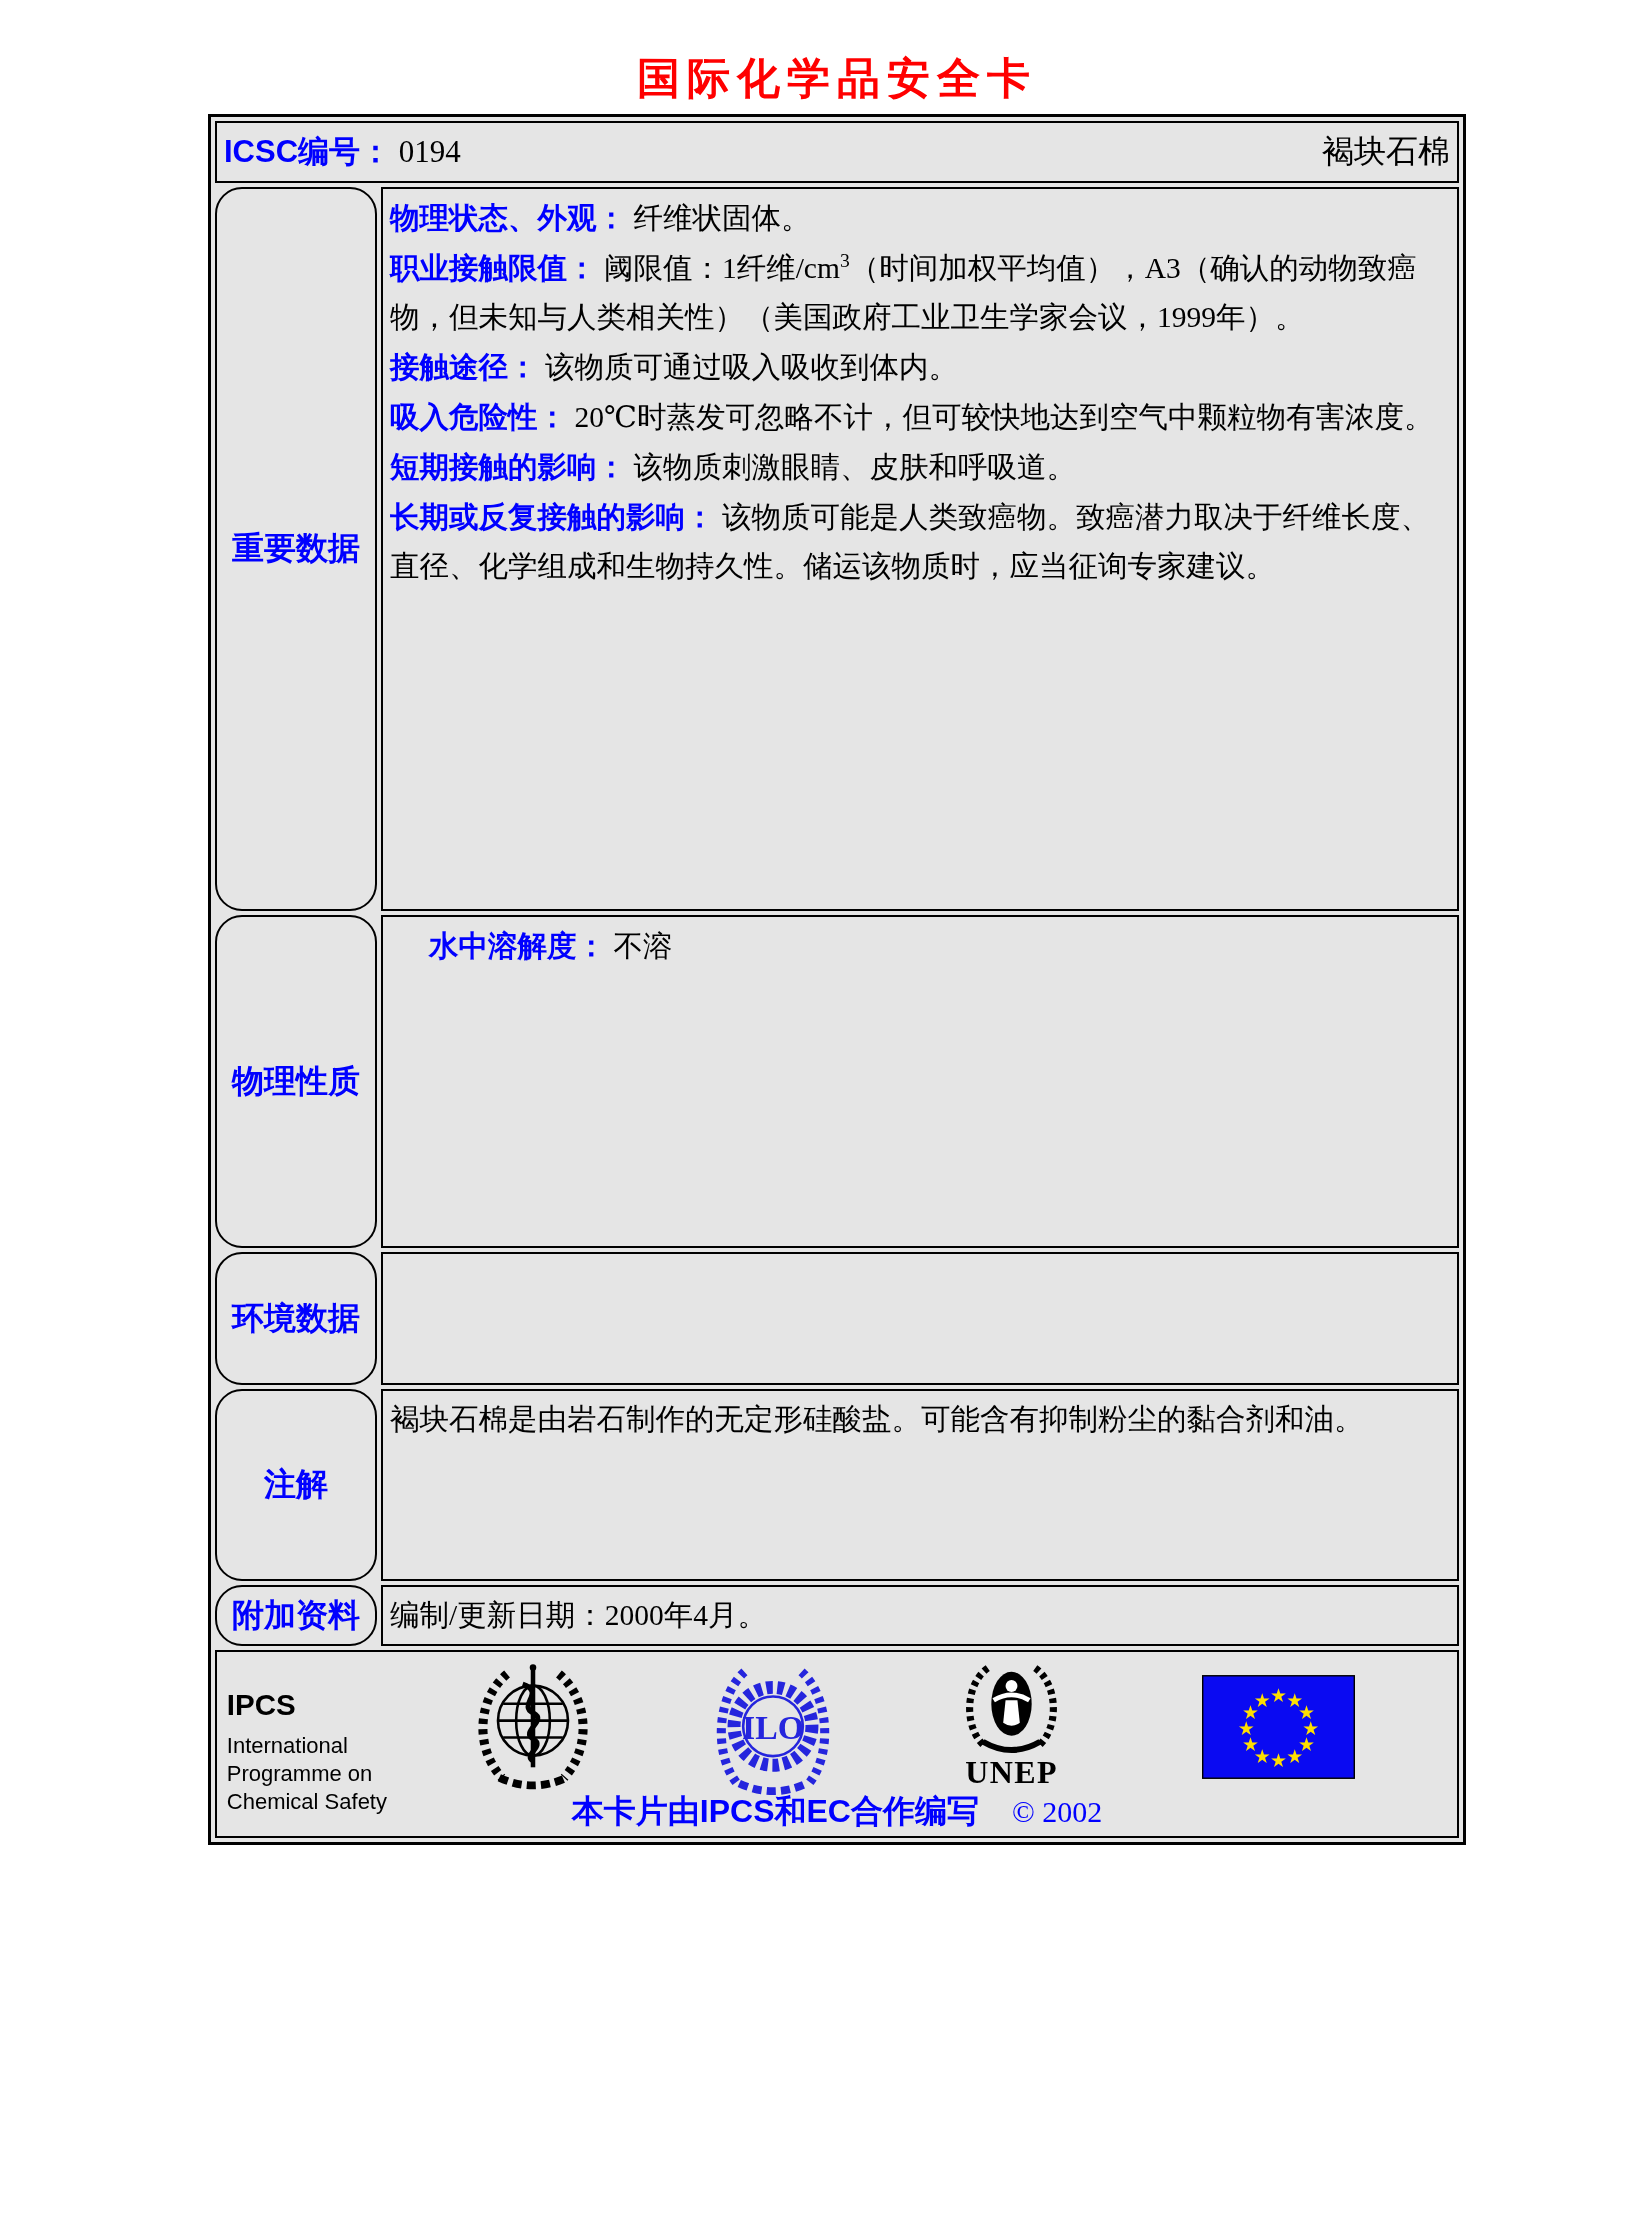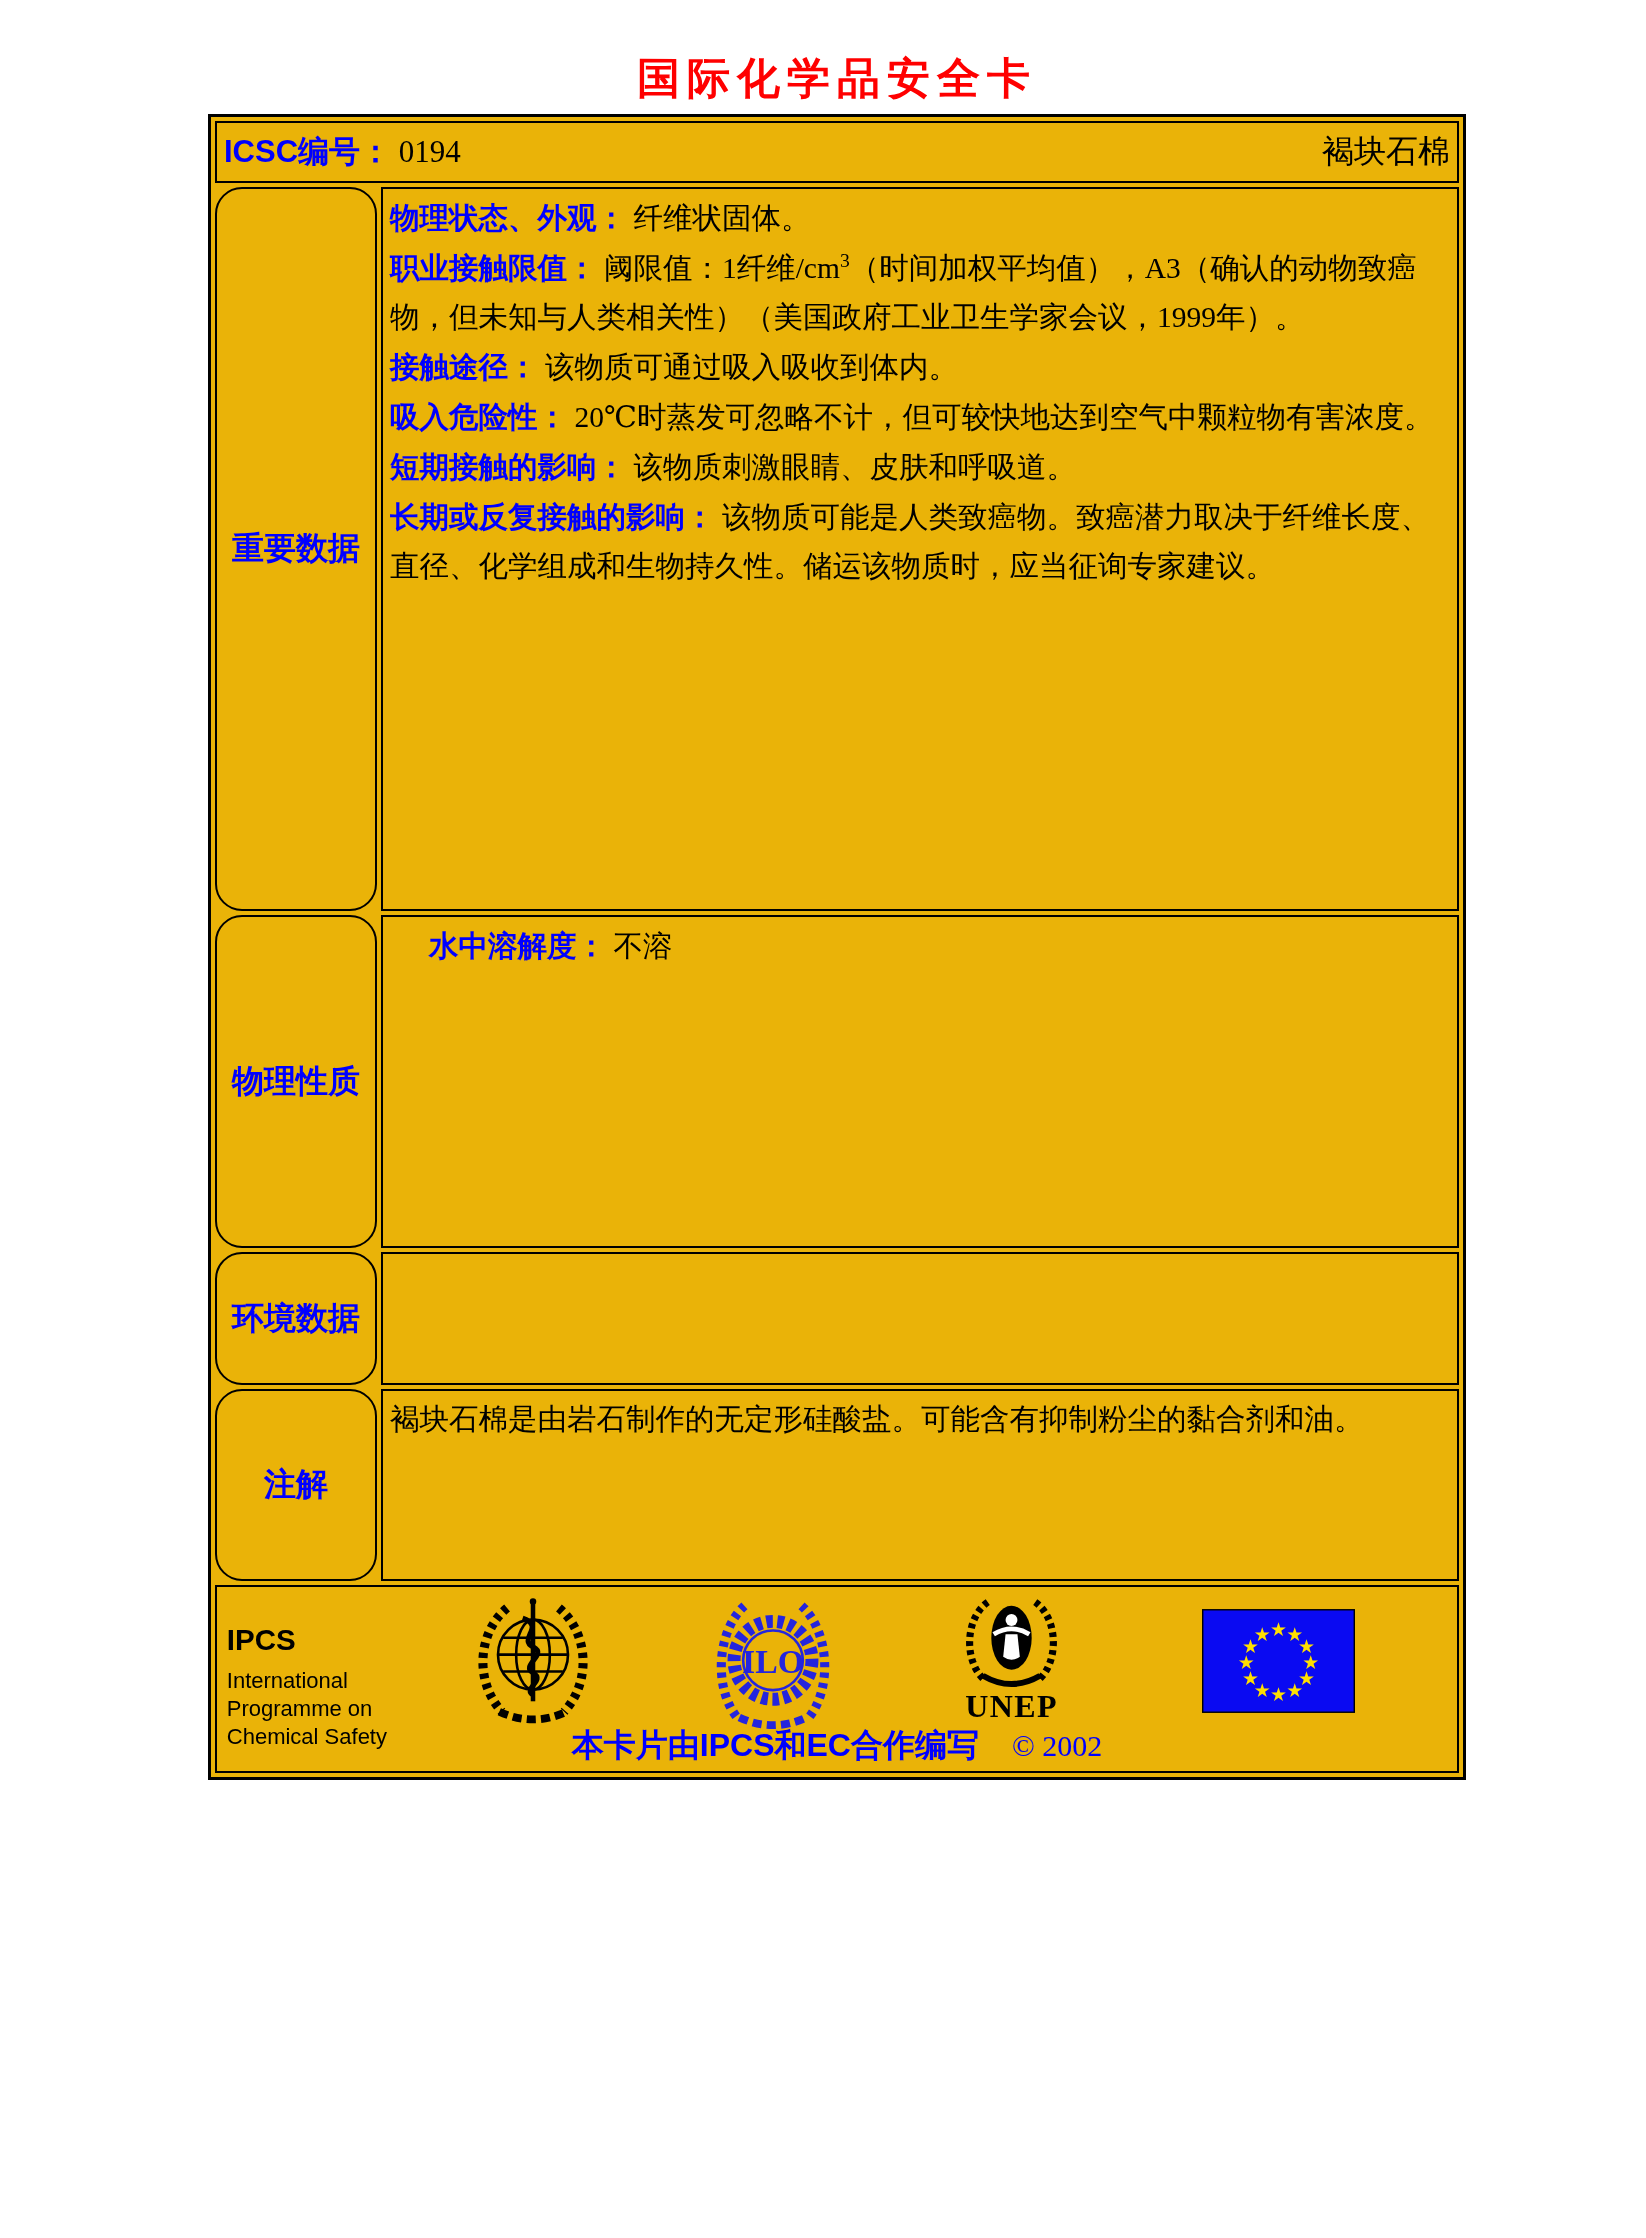--- a/index.html
+++ b/index.html
@@ -14,21 +14,21 @@
     text-align:center;
     font-family:"Liberation Sans","DejaVu Sans",sans-serif;
     font-weight:bold;font-size:43px;letter-spacing:7px;
     color:#ff0000;
   }
   table.card{
     position:absolute;left:208px;top:114px;
     width:1258px;
     border:3.5px solid #000;
     border-collapse:separate;border-spacing:4.2px;
-    background:#eab308;
+    background:#e5e5e5;
   }
   td{
     border:2.1px solid #000;
     box-sizing:border-box;
     vertical-align:top;
     padding:2.8px 5.6px;
   }
   td.label-cell{
     width:162px;
     text-align:center;vertical-align:middle;
@@ -153,20 +153,24 @@
   <tr>
     <td class="label-cell">环境数据</td>
     <td class="content-cell r-environ"></td>
   </tr>
 
   <tr>
     <td class="label-cell">注解</td>
     <td class="content-cell r-notes">褐块石棉是由岩石制作的无定形硅酸盐。可能含有抑制粉尘的黏合剂和油。</td>
   </tr>
 
+  <tr>
+    <td class="label-cell">附加资料</td>
+    <td class="content-cell r-addinfo">编制/更新日期：2000年4月。</td>
+  </tr>
 
   <tr>
     <td class="r-logos" colspan="2">
       <div class="ipcs-block">
         <div class="ipcs-acronym">IPCS</div>
         <div class="ipcs-line">International</div>
         <div class="ipcs-line">Programme on</div>
         <div class="ipcs-line">Chemical Safety</div>
       </div>
 

